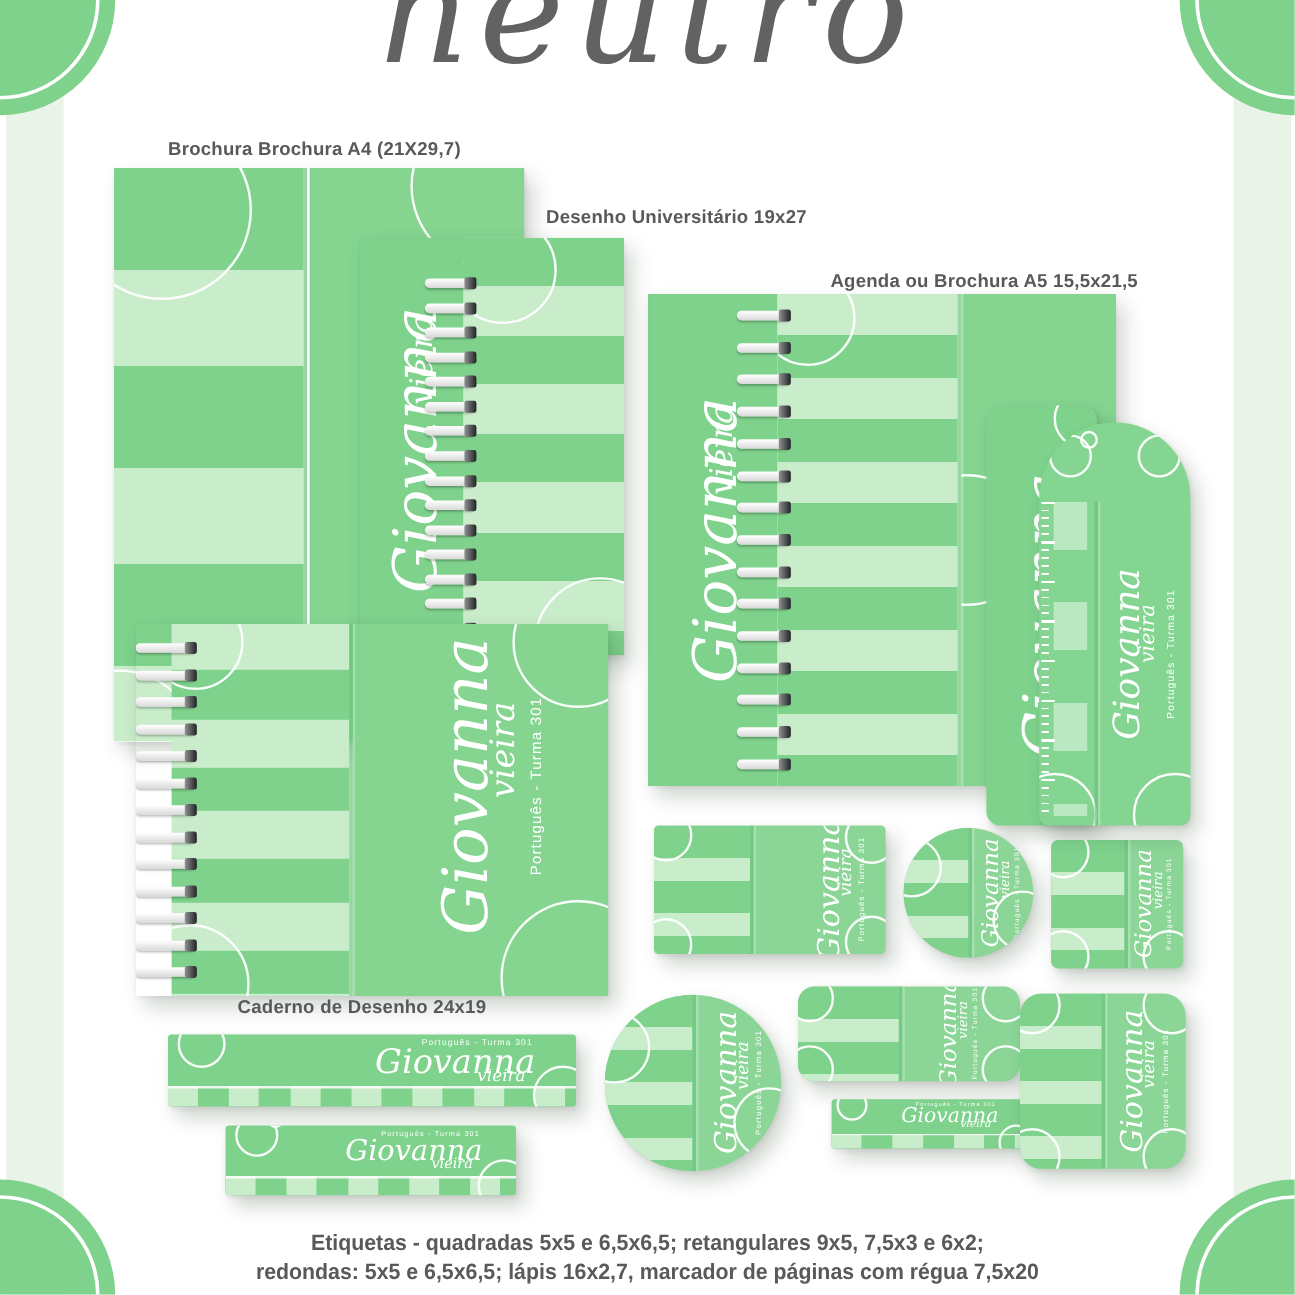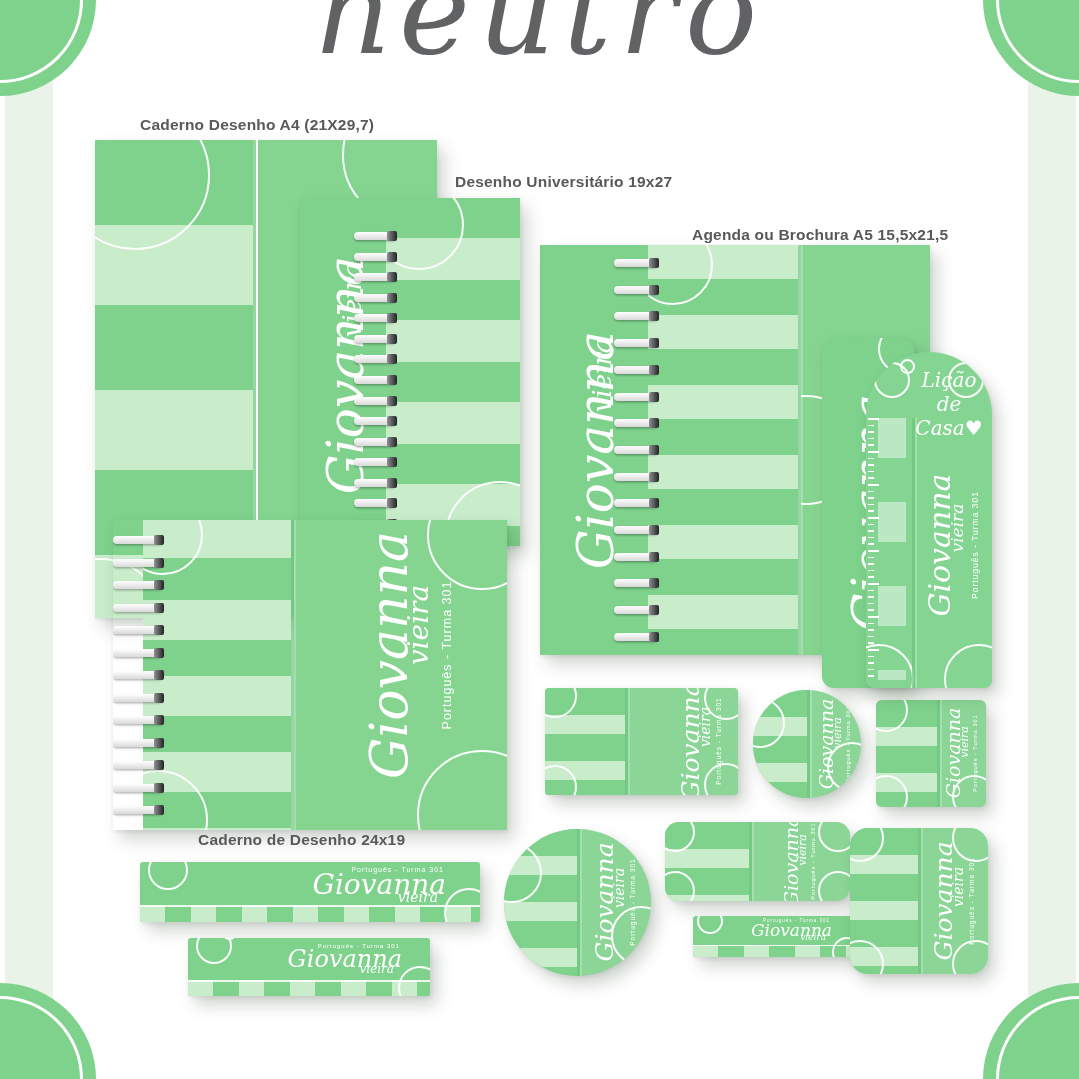--- a/index.html
+++ b/index.html
@@ -88,21 +88,21 @@
 
   <div class="band band-left"></div>
   <div class="band band-right"></div>
   <div class="corner c-tl"></div>
   <div class="corner c-tr"></div>
   <div class="corner c-bl"></div>
   <div class="corner c-br"></div>
 
   <div class="script-title">neutro</div>
 
-  <div class="plabel" style="left:140px;top:116px;">Caderno Desenho A4 (21X29,7)</div>
+  <div class="plabel" style="left:140px;top:116px;">Brochura Brochura A4 (21X29,7)</div>
   <div class="plabel" style="left:455px;top:173px;">Desenho Universitário 19x27</div>
   <div class="plabel" style="left:692px;top:226px;">Agenda ou Brochura A5 15,5x21,5</div>
   <div class="plabel" style="left:198px;top:831px;">Caderno de Desenho 24x19</div>
 
   <div class="sheet sh" style="left:95px;top:140px;width:342px;height:478px;z-index:2;">
     <div class="panel st-a4" style="left:0;width:158px;">
       <div class="curl" style="width:150px;height:150px;left:-35px;top:-40px;"></div>
       <div class="curl loop" style="width:130px;height:130px;left:-60px;bottom:-70px;"></div>
     </div>
     <div class="fold" style="left:158px;"></div>
@@ -187,24 +187,20 @@
   <div class="gio-block">
     <div class="gio-name">Giovanna</div>
     <div class="gio-script">vieira</div>
 
   </div>
 </div>
     <div class="curl" style="width:50px;height:50px;right:-14px;top:-14px;"></div>
   </div>
 
   <div class="sheet sh" style="left:866px;top:352px;width:126px;height:336px;border-radius:63px 63px 8px 8px;background:#84d592;z-index:4;">
-    <div class="bm-title">
-      <div>Lição</div>
-      <div>de Casa♥</div>
-    </div>
     <div class="ruler-blocks"></div>
     <div class="ruler-ticks"></div>
     <div class="fold" style="left:46px;top:66px;"></div>
     <div class="gio-wrap gv-md gio-slot" style="left:-14px;top:148px;width:200px;height:90px;">
   <div class="gio-block">
     <div class="gio-name">Giovanna</div>
     <div class="gio-script">vieira</div>
     <div class="gio-class">Português - Turma 301</div>
   </div>
 </div>
@@ -377,14 +373,18 @@
     <div class="gio-name">Giovanna</div>
     <div class="gio-script">vieira</div>
     <div class="gio-class">Português - Turma 301</div>
   </div>
 </div>
     </div>
     <div class="curl loop" style="width:36px;height:36px;left:8px;top:-10px;"></div>
     <div class="curl" style="width:44px;height:44px;right:-12px;bottom:-14px;"></div>
   </div>
 
+  <div class="footer">
+    <div>Etiquetas - quadradas 5x5 e 6,5x6,5; retangulares 9x5, 7,5x3 e 6x2;</div>
+    <div>redondas: 5x5 e 6,5x6,5; lápis 16x2,7, marcador de páginas com régua 7,5x20</div>
+  </div>
 
 </div>
 
 </body></html>

